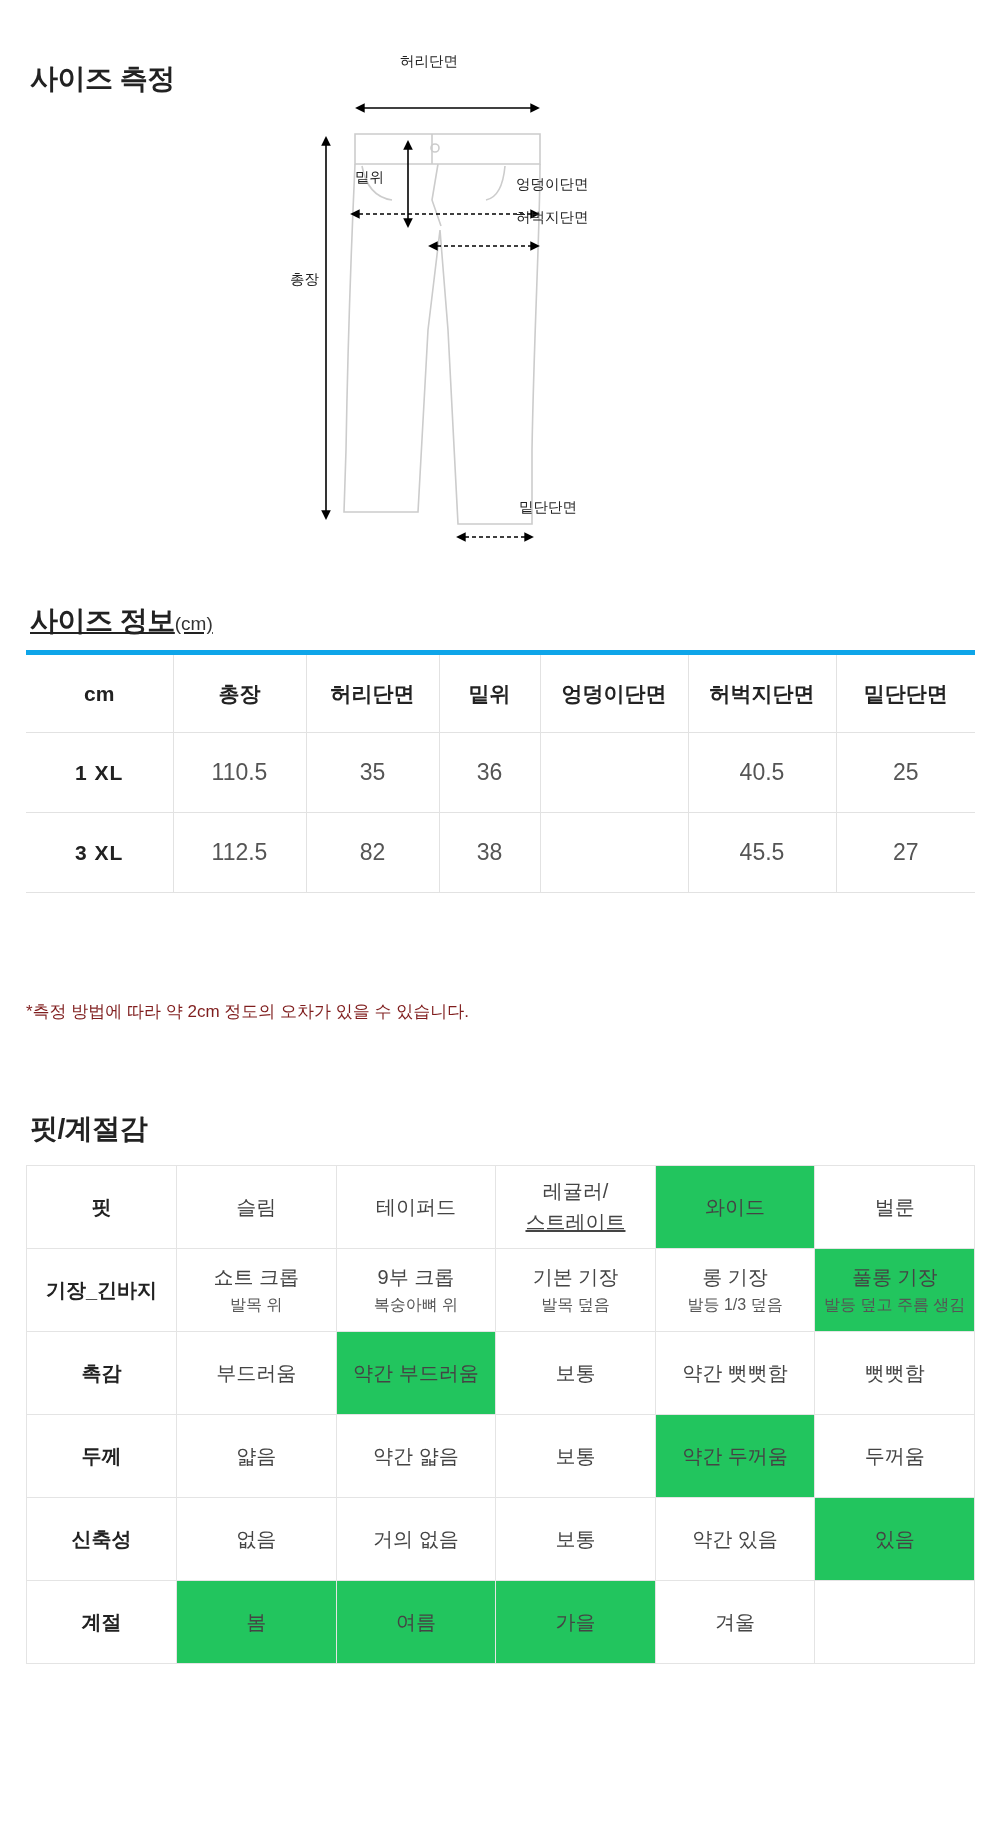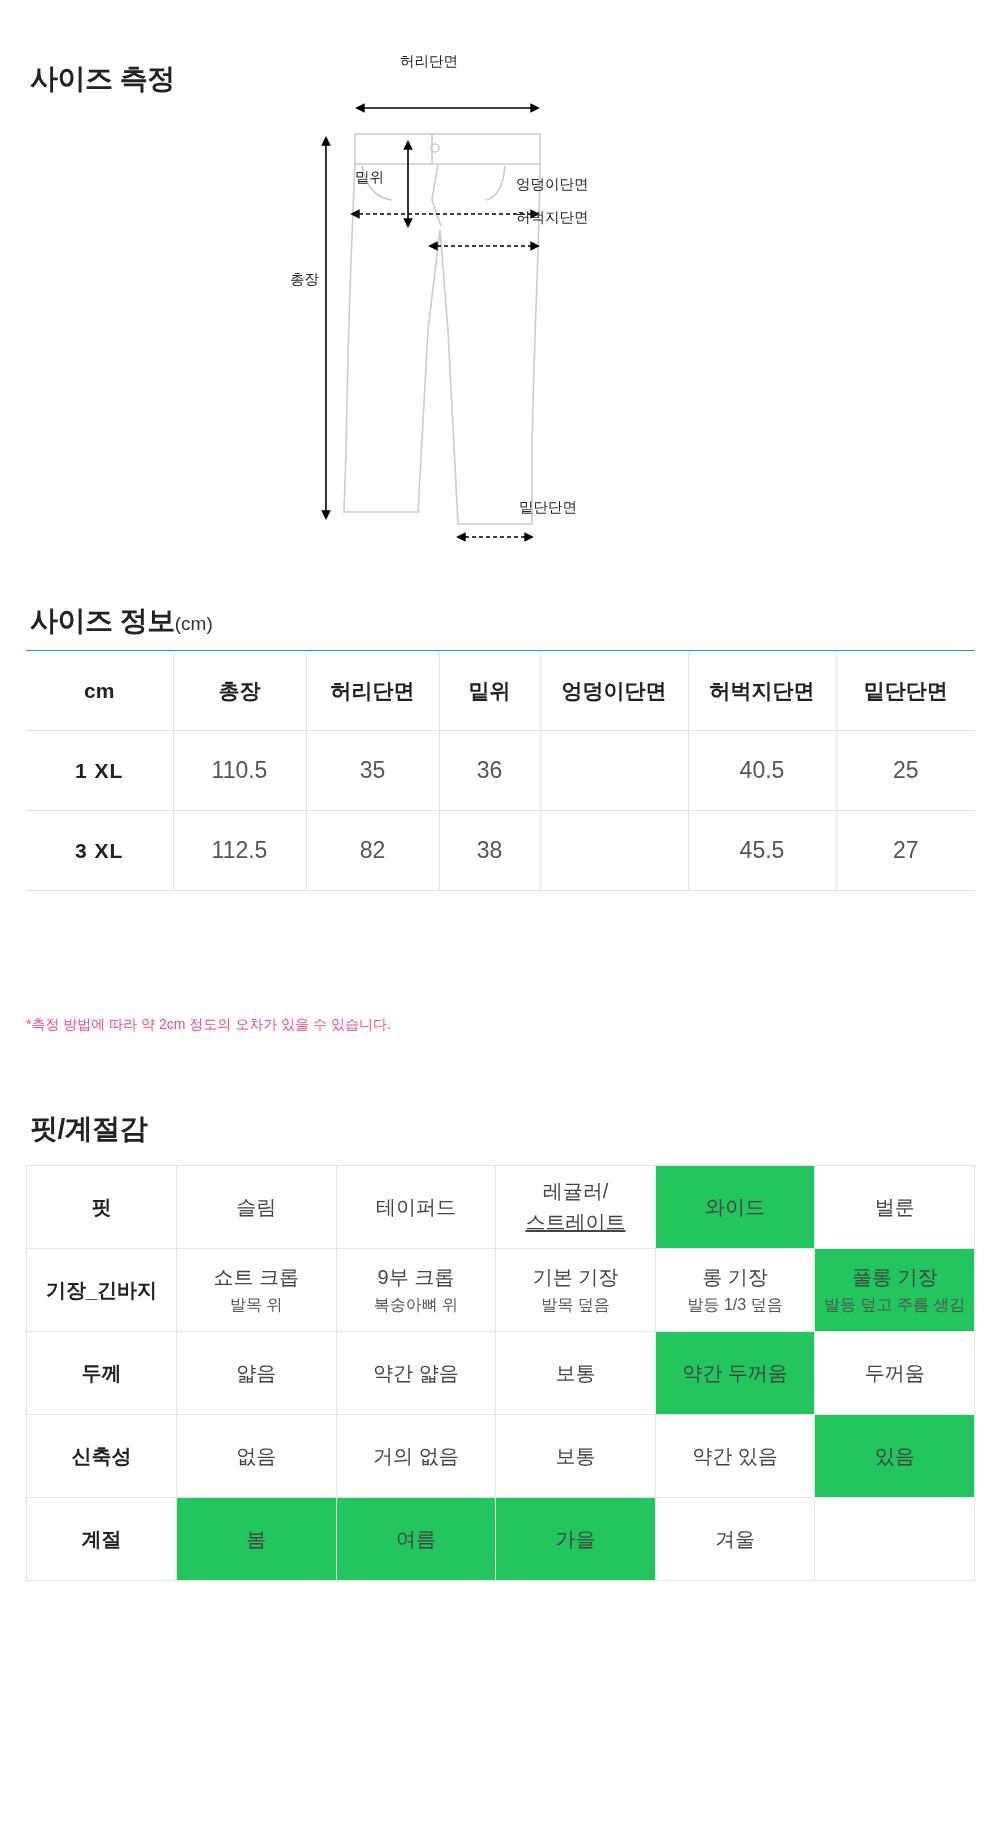--- a/index.html
+++ b/index.html
@@ -24,21 +24,21 @@
     color: #222222;
     letter-spacing: -0.5px;
   }
   .section-title .unit {
     font-size: 19px;
     font-weight: normal;
     color: #333333;
     letter-spacing: 0;
   }
   #title-size-measure { position: absolute; left: 30px; top: 60px; }
-  #title-size-info    { position: absolute; left: 30px; top: 602px; }
+  #title-size-info    { position: absolute; left: 30px; top: 602px; text-decoration: underline; }
   #title-fit          { position: absolute; left: 30px; top: 1110px; }
 
   
   .diagram {
     position: absolute;
     left: 300px;
     top: 30px;
     width: 420px;
     height: 540px;
   }
@@ -66,35 +66,34 @@
     text-align: center;
     vertical-align: middle;
     font-size: 23px;
     color: #555555;
     font-weight: normal;
   }
   .size-table thead th {
     font-weight: bold;
     color: #222222;
     font-size: 21px;
-    border-top: 1px solid #0ea5e9;
+    border-top: 5px solid #0ea5e9;
   }
   .size-table tbody th {
     font-weight: bold;
     color: #222222;
     font-size: 21px;
     letter-spacing: 1px;
   }
   .size-table .vline { border-left: 1px solid #e2e2e2; }
 
   .note {
     position: absolute;
-    font-size: 14px;
-    color: #ec4899;
-    margin-top: 16px;
+    font-size: 17px;
+    color: #7f1d1d;
   }
   #note-measure { left: 26px; top: 1000px; }
   #note-fit     { left: 26px; top: 1760px; }
 
   
   .fit-table {
     position: absolute;
     left: 26px;
     top: 1165px;
     width: 949px;
@@ -248,20 +247,28 @@
 
       <tr>
         <th>기장_긴바지</th>
         <td><span>쇼트 크롭</span><span class="sub">발목 위</span></td>
         <td><span>9부 크롭</span><span class="sub">복숭아뼈 위</span></td>
         <td><span>기본 기장</span><span class="sub">발목 덮음</span></td>
         <td><span>롱 기장</span><span class="sub">발등 1/3 덮음</span></td>
         <td class="hl"><span>풀롱 기장</span><span class="sub">발등 덮고 주름 생김</span></td>
       </tr>
 
+      <tr>
+        <th>촉감</th>
+        <td><span>부드러움</span></td>
+        <td class="hl"><span>약간 부드러움</span></td>
+        <td><span>보통</span></td>
+        <td><span>약간 뻣뻣함</span></td>
+        <td><span>뻣뻣함</span></td>
+      </tr>
 
       <tr>
         <th>두께</th>
         <td><span>얇음</span></td>
         <td><span>약간 얇음</span></td>
         <td><span>보통</span></td>
         <td class="hl"><span>약간 두꺼움</span></td>
         <td><span>두꺼움</span></td>
       </tr>
 

